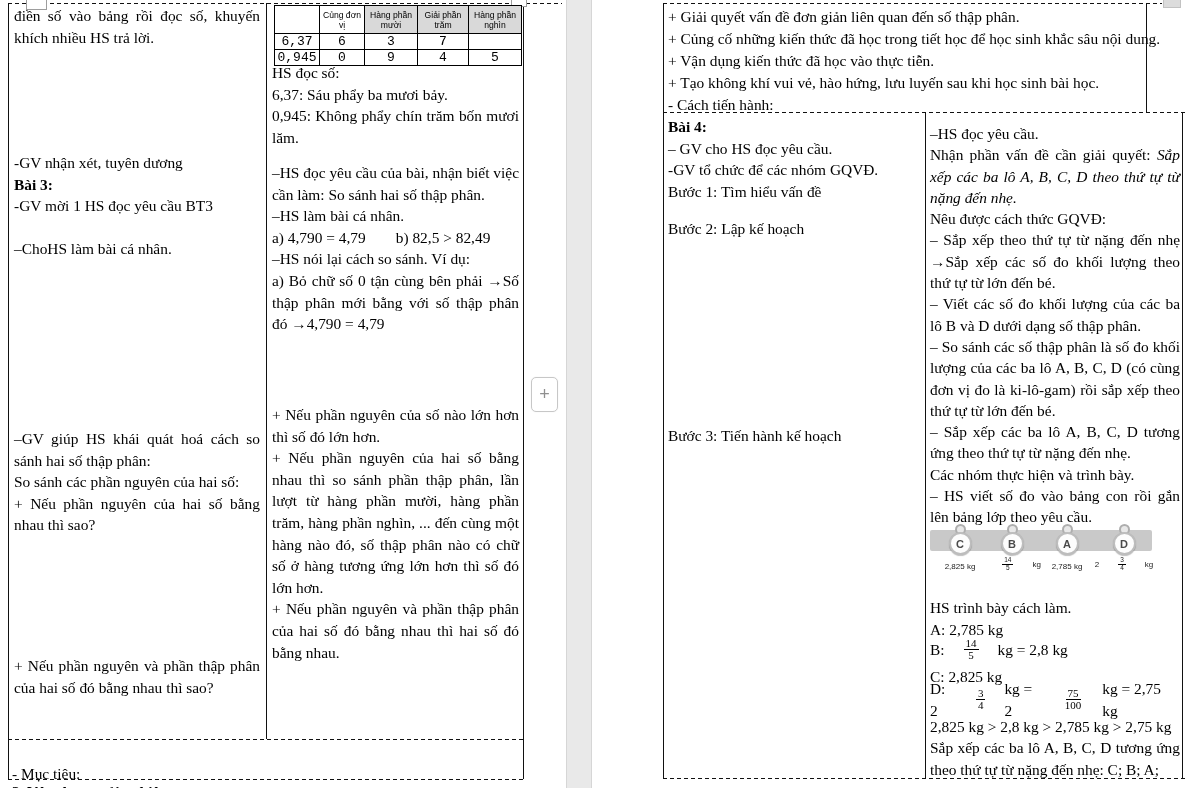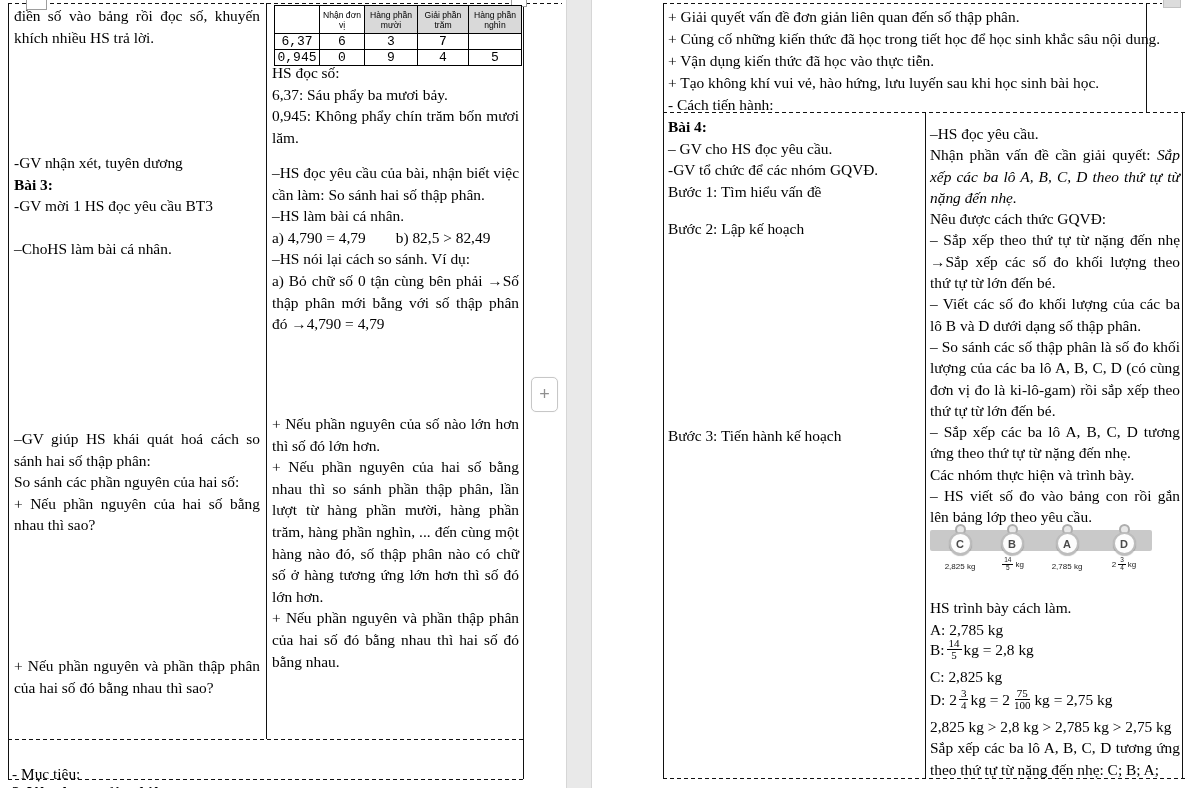--- a/index.html
+++ b/index.html
@@ -15,21 +15,21 @@
   .ital{font-style:italic;}
   .hs2{line-height:21.3px;}
   .pair-gap{display:inline-block;margin-right:30px;}
   
   .pv-table{position:absolute;border-collapse:collapse;table-layout:fixed;font-family:"Liberation Sans","DejaVu Sans",sans-serif;}
   .pv-table td,.pv-table th{border:1px solid #000;text-align:center;vertical-align:middle;padding:0;}
   .pv-table th{font-size:8.6px;line-height:10px;font-weight:normal;height:27px;}
   .pv-table td{font-size:13px;height:14px;font-family:Liberation Mono, monospace;margin-top:48px;}
   .shade{background:#d9d9d9;}
   
-  .frac{display:inline-flex;flex-direction:column;align-items:center;vertical-align:middle;line-height:1;font-size:11px;margin:0 2px;position:relative;top:-1px;}
+  .frac{display:inline-flex;flex-direction:column;align-items:center;vertical-align:middle;line-height:1;font-size:11px;margin:0 19px;position:relative;top:-1px;}
   .frac .fnum{border-bottom:1px solid #000;padding:0 2px;}
   .frac .fden{padding:0 2px;}
   .fracline{display:flex;align-items:center;height:26px;}
   
   .bp-banner{position:absolute;background:#c9c9c9;border-radius:2px;}
   .bp-tag{position:absolute;width:40px;text-align:center;}
   .bp-knob{width:7px;height:7px;border-radius:50%;border:2px solid #aeaeae;background:#e8e8e8;margin:0 auto -3px auto;}
   .bp-circle{width:19px;height:19px;border-radius:50%;background:#fdfdfd;border:2px solid #bdbdbd;margin:0 auto;
              display:flex;align-items:center;justify-content:center;
              font-family:"Liberation Sans","DejaVu Sans",sans-serif;font-weight:bold;font-size:11px;color:#4a4a4a;
@@ -71,21 +71,21 @@
       <div class="just">–GV giúp HS khái quát hoá cách so sánh hai số thập phân:</div>
       <div>So sánh các phần nguyên của hai số:</div>
       <div class="just">+ Nếu phần nguyên của hai số bằng nhau thì sao?</div>
     </div>
     <div class="tb just" style="left:14px;top:655px;width:246px;">+ Nếu phần nguyên và phần thập phân của hai số đó bằng nhau thì sao?</div>
 
     <table class="pv-table" style="left:274px;top:5px;width:242px;">
       <tbody>
           <tr>
         <th style="width:44px;"></th>
-        <th style="width:44px;">Nhận đơn vị</th>
+        <th style="width:44px;">Củng đơn vị</th>
         <th class="shade" style="width:52px;">Hàng phần mười</th>
         <th class="shade" style="width:50px;">Giải phần trăm</th>
         <th class="shade" style="width:52px;">Hàng phần nghìn</th>
       </tr>
       <tr>
         <td>6,37</td>
         <td>6</td>
         <td>3</td>
         <td>7</td>
         <td></td>
@@ -107,21 +107,21 @@
     </div>
     <div class="tb" style="left:272px;top:162px;width:247px;">
       <div class="just">–HS đọc yêu cầu của bài, nhận biết việc cần làm: So sánh hai số thập phân.</div>
       <div>–HS làm bài cá nhân.</div>
       <div>
         <span class="pair-gap">a) 4,790 = 4,79</span><span>b) 82,5 &gt; 82,49</span>
       </div>
       <div>–HS nói lại cách so sánh. Ví dụ:</div>
       <div class="just">a) Bỏ chữ số 0 tận cùng bên phải →Số thập phân mới bằng với số thập phân đó →4,790 = 4,79</div>
     </div>
-    <div class="tb" style="left:272px;top:413px;width:247px;">
+    <div class="tb" style="left:272px;top:404px;width:247px;">
       <div class="just">+ Nếu phần nguyên của số nào lớn hơn thì số đó lớn hơn.</div>
       <div class="just">+ Nếu phần nguyên của hai số bằng nhau thì so sánh phần thập phân, lần lượt từ hàng phần mười, hàng phần trăm, hàng phần nghìn, ... đến cùng một hàng nào đó, số thập phân nào có chữ số ở hàng tương ứng lớn hơn thì số đó lớn hơn.</div>
       <div class="just">+ Nếu phần nguyên và phần thập phân của hai số đó bằng nhau thì hai số đó bằng nhau.</div>
     </div>
 
     <div class="tb bold" style="left:12px;top:781px;width:400px;">3. Vận dụng trải nghiệm .</div>
     <div class="tb" style="left:12px;top:763px;width:400px;">- Mục tiêu:</div>
   </div>
 
   <div class="page-gap" style="left:566px;width:24px;"></div>

